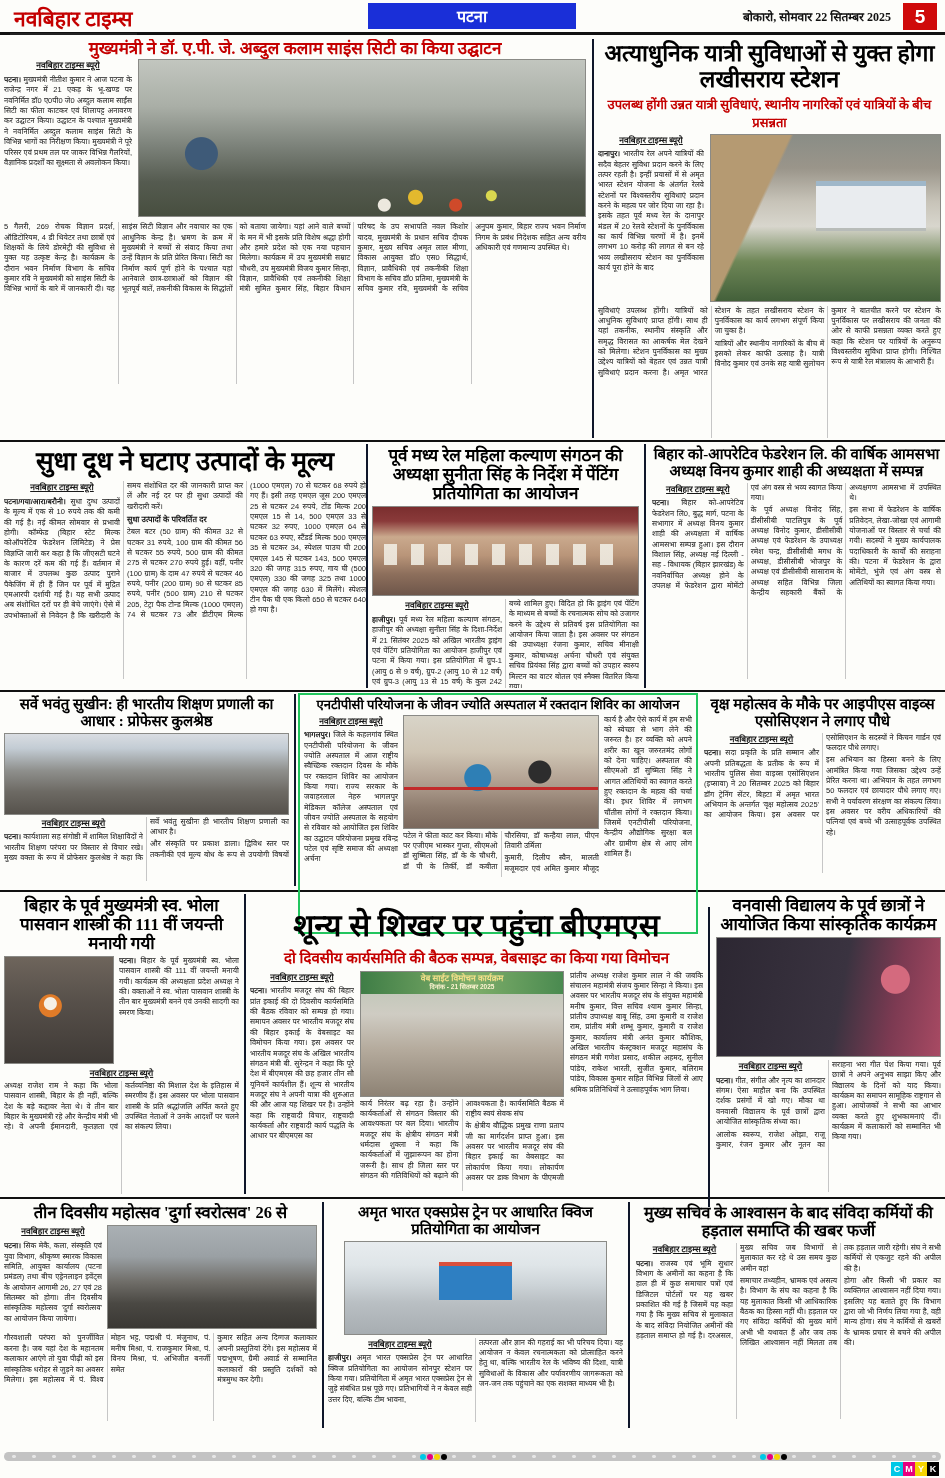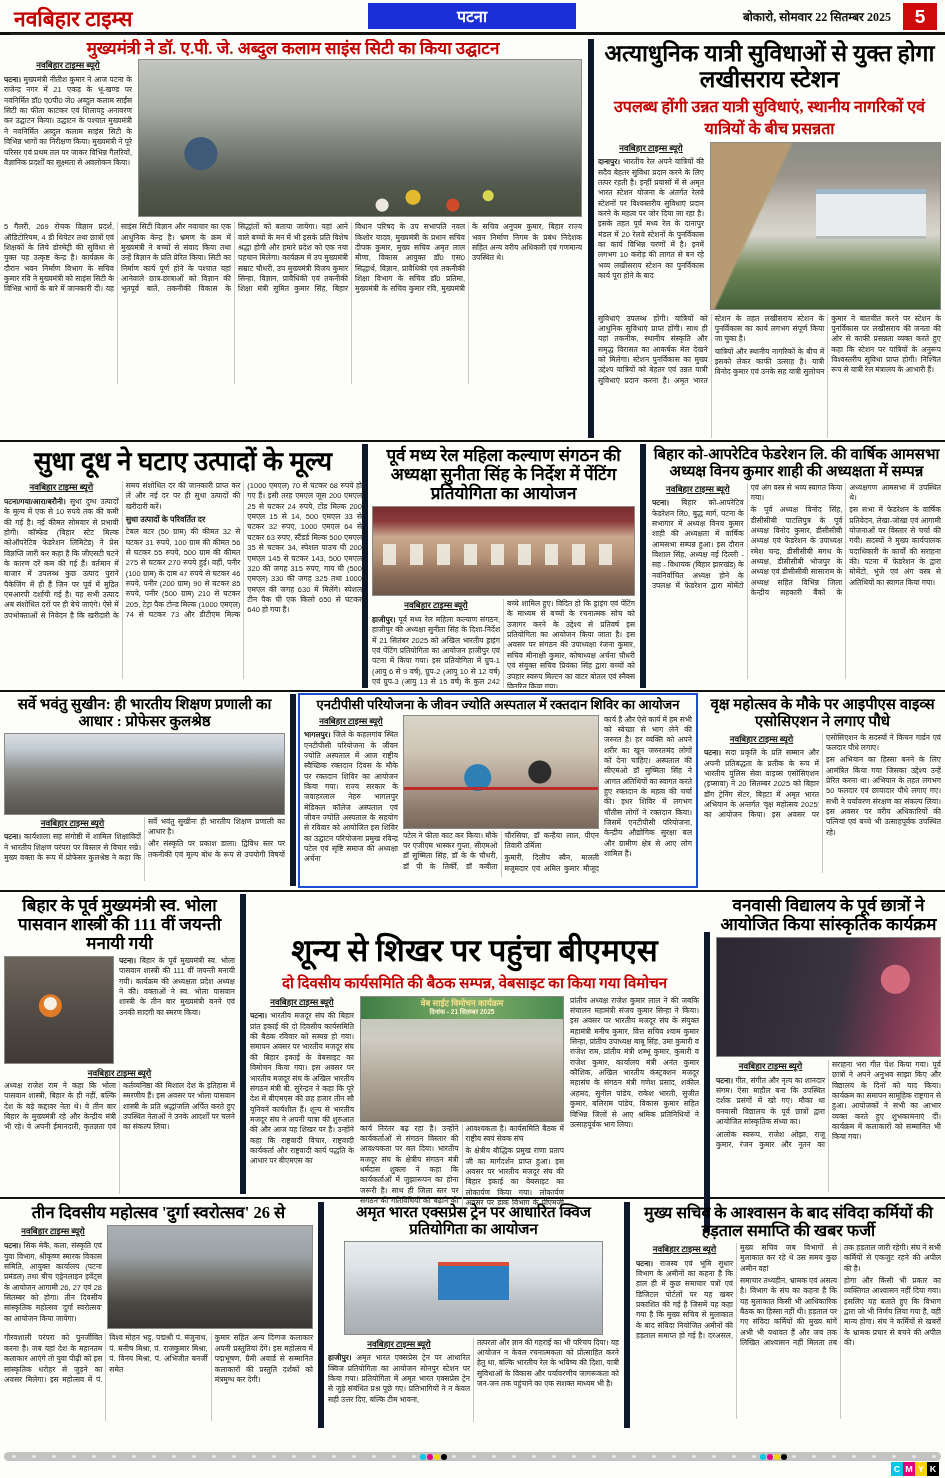--- a/index.html
+++ b/index.html
@@ -16,21 +16,21 @@
   .edition-box { position:absolute; left:368px; top:3px; width:208px; height:26px; background:#1a2fd8;
     color:#fff; font-size:16px; font-weight:800; display:flex; align-items:center; justify-content:center; }
   .mast-date { position:absolute; right:54px; top:8px; font-size:12px; font-weight:700; color:#111;
     font-family:"Liberation Serif", serif; }
   .page-num { position:absolute; right:8px; top:3px; width:34px; height:27px; background:#cf0a0a; color:#fff;
     font-size:19px; font-weight:800; display:flex; align-items:center; justify-content:center; }
   
   .hrule { position:absolute; left:0; width:945px; height:2px; background:#111; }
   
   .article { position:absolute; overflow:hidden; }
-  .bR { border-right:6px solid #0f172a; }
+  .bR { border-right:2px solid #0f172a; }
   .kicker { font-family:"Liberation Serif", serif; font-size:17px; line-height:1.2; font-weight:800;
     color:#c40000; text-align:center; }
   .hl { font-family:"Liberation Serif", serif; font-weight:800; color:#000; text-align:center; line-height:1.12; }
   .hl-xl { font-size:27px; margin:3px 0 4px; }
   .hl-big { font-size:23px; margin:2px 0 2px; }
   .hl-bms { font-size:31px; margin:2px 0 3px; }
   .hl-md { font-size:15px; margin:2px 0 3px; }
   .hl-sm { font-size:17px; margin:2px 0 3px; }
   .subhead-red { font-family:"Liberation Serif", serif; font-weight:800; color:#c40000; text-align:center; }
   .byline { font-weight:700; font-size:8.5px; text-align:center; text-decoration:underline;
@@ -122,21 +122,21 @@
       </div>
       <div class="photo ph-science" style="flex:1;"></div>
     </div>
     <div class="cols c5" style="height:162px; margin-top:5px;">
       <p>5 गैलरी, 269 रोचक विज्ञान प्रदर्श, ऑडिटोरियम, 4 डी थियेटर तथा छात्रों एवं शिक्षकों के लिये डोरमेट्री की सुविधा से युक्त यह उत्कृष्ट केन्द्र है। कार्यक्रम के दौरान भवन निर्माण विभाग के सचिव कुमार रवि ने मुख्यमंत्री को साइंस सिटी के विभिन्न भागों के बारे में जानकारी दी। यह साइंस सिटी विज्ञान और नवाचार का एक आधुनिक केन्द्र है। भ्रमण के क्रम में मुख्यमंत्री ने बच्चों से संवाद किया तथा उन्हें विज्ञान के प्रति प्रेरित किया। सिटी का निर्माण कार्य पूर्ण होने के पश्चात यहां आनेवाले छात्र-छात्राओं को विज्ञान की भूतपूर्व बातें, तकनीकी विकास के सिद्धांतों को बताया जायेगा। यहां आने वाले बच्चों के मन में भी इसके प्रति विशेष श्रद्धा होगी और हमारे प्रदेश को एक नया पहचान मिलेगा। कार्यक्रम में उप मुख्यमंत्री सम्राट चौधरी, उप मुख्यमंत्री विजय कुमार सिन्हा, विज्ञान, प्रावैधिकी एवं तकनीकी शिक्षा मंत्री सुमित कुमार सिंह, बिहार विधान परिषद के उप सभापति नवल किशोर यादव, मुख्यमंत्री के प्रधान सचिव दीपक कुमार, मुख्य सचिव अमृत लाल मीणा, विकास आयुक्त डॉ0 एस0 सिद्धार्थ, विज्ञान, प्रावैधिकी एवं तकनीकी शिक्षा विभाग के सचिव डॉ0 प्रतिमा, मुख्यमंत्री के सचिव कुमार रवि, मुख्यमंत्री के सचिव अनुपम कुमार, बिहार राज्य भवन निर्माण निगम के प्रबंध निदेशक सहित अन्य वरीय अधिकारी एवं गणमान्य उपस्थित थे।</p>
     </div>
   </section>
 
   <section class="article" style="left:598px; top:39px; width:343px; height:399px;">
     <h1 class="hl hl-big">अत्याधुनिक यात्री सुविधाओं से युक्त होगा लखीसराय स्टेशन</h1>
-    <div class="subhead-red" style="font-size:16px;">उपलब्ध होंगी उन्नत यात्री सुविधाएं, स्थानीय नागरिकों एवं यात्रियों के बीच प्रसन्नता</div>
+    <div class="subhead-red" style="font-size:13px;">उपलब्ध होंगी उन्नत यात्री सुविधाएं, स्थानीय नागरिकों एवं यात्रियों के बीच प्रसन्नता</div>
     <div class="row" style="height:168px; margin-top:3px;">
       <div class="colblock body" style="width:106px;">
         <div class="byline">नवबिहार टाइम्स ब्यूरो</div>
         <p><b class="dl">दानापुर।</b> <span>भारतीय रेल अपने यात्रियों की सदैव बेहतर सुविधा प्रदान करने के लिए तत्पर रहती है। इन्हीं प्रयासों में से अमृत भारत स्टेशन योजना के अंतर्गत रेलवे स्टेशनों पर विश्वस्तरीय सुविधाएं प्रदान करने के महत्व पर जोर दिया जा रहा है। इसके तहत पूर्व मध्य रेल के दानापुर मंडल में 20 रेलवे स्टेशनों के पुनर्विकास का कार्य विभिन्न चरणों में है। इनमें लगभग 10 करोड़ की लागत से बन रहे भव्य लखीसराय स्टेशन का पुनर्विकास कार्य पूरा होने के बाद</span></p>
       </div>
       <div class="photo ph-station" style="flex:1;"></div>
     </div>
     <div class="cols c3" style="height:142px; margin-top:4px;">
       <p>सुविधाएं उपलब्ध होंगी। यात्रियों को आधुनिक सुविधाएं प्राप्त होंगी। साथ ही यहां तकनीक, स्थानीय संस्कृति और समृद्ध विरासत का आकर्षक मेल देखने को मिलेगा। स्टेशन पुनर्विकास का मुख्य उद्देश्य यात्रियों को बेहतर एवं उन्नत यात्री सुविधाएं प्रदान करना है। अमृत भारत स्टेशन के तहत लखीसराय स्टेशन के पुनर्विकास का कार्य लगभग संपूर्ण किया जा चुका है।</p>
       <p>यात्रियों और स्थानीय नागरिकों के बीच में इसको लेकर काफी उत्साह है। यात्री विनोद कुमार एवं उनके सह यात्री सुलोचन कुमार ने बातचीत करने पर स्टेशन के पुनर्विकास पर लखीसराय की जनता की ओर से काफी प्रसन्नता व्यक्त करते हुए कहा कि स्टेशन पर यात्रियों के अनुरूप विश्वस्तरीय सुविधा प्राप्त होगी। निश्चित रूप से यात्री रेल मंत्रालय के आभारी हैं।</p>
@@ -175,21 +175,21 @@
   <section class="article bR" style="left:4px; top:694px; width:292px; height:192px; padding-right:5px;">
     <h1 class="hl hl-md">सर्वे भवंतु सुखीन: ही भारतीय शिक्षण प्रणाली का आधार : प्रोफेसर कुलश्रेष्ठ</h1>
     <div class="photo ph-education" style="height:82px;"></div>
     <div class="cols c2" style="height:64px; margin-top:2px;">
       <div class="byline">नवबिहार टाइम्स ब्यूरो</div>
       <p><b class="dl">पटना।</b> <span>कार्यशाला सह संगोष्ठी में शामिल शिक्षाविदों ने भारतीय शिक्षण परंपरा पर विस्तार से विचार रखे। मुख्य वक्ता के रूप में प्रोफेसर कुलश्रेष्ठ ने कहा कि सर्वे भवंतु सुखीनः ही भारतीय शिक्षण प्रणाली का आधार है।</span></p>
       <p>और संस्कृति पर प्रकाश डाला। द्विविध स्तर पर तकनीकी एवं मूल्य बोध के रूप से उपयोगी विषयों की चर्चा हुई। समारोह में शिक्षकगण, शोधार्थी एवं छात्र बड़ी संख्या में उपस्थित थे।</p>
     </div>
   </section>
 
-  <section class="article" style="left:298px; top:693px; width:400px; height:195px; border:2px solid #1d4ed8; padding:2px 4px;">
+  <section class="article" style="left:298px; top:693px; width:400px; height:241px; border:2px solid #22c55e; padding:2px 4px;">
     <h1 class="hl" style="font-size:13px; margin:1px 0 2px;">एनटीपीसी परियोजना के जीवन ज्योति अस्पताल में रक्तदान शिविर का आयोजन</h1>
     <div class="row" style="height:164px; gap:5px;">
       <div class="colblock body" style="width:94px;">
         <div class="byline">नवबिहार टाइम्स ब्यूरो</div>
         <p><b class="dl">भागलपुर।</b> <span>जिले के कहलगांव स्थित एनटीपीसी परियोजना के जीवन ज्योति अस्पताल में आज राष्ट्रीय स्वैच्छिक रक्तदान दिवस के मौके पर रक्तदान शिविर का आयोजन किया गया। राज्य सरकार के जवाहरलाल नेहरु भागलपुर मेडिकल कॉलेज अस्पताल एवं जीवन ज्योति अस्पताल के सहयोग से रविवार को आयोजित इस शिविर का उद्घाटन परियोजना प्रमुख रविन्द्र पटेल एवं सृष्टि समाज की अध्यक्षा अर्चना</span></p>
       </div>
       <div class="colblock" style="width:196px;">
         <div class="photo ph-ntpc" style="height:114px;"></div>
         <div class="cols c2" style="height:46px; margin-top:2px;">
           <p>पटेल ने फीता काट कर किया। मौके पर एजीएम भास्कर गुप्ता, सीएमओ डॉ सुष्मिता सिंह, डॉ के के चौधरी, डॉ पी के तिर्की, डॉ कबीता चौरसिया, डॉ कन्हैया लाल, पीएन तिवारी उर्मिला</p>
@@ -218,41 +218,41 @@
       <div class="colblock body" style="flex:1;">
         <p><b class="dl">पटना।</b> <span>बिहार के पूर्व मुख्यमंत्री स्व. भोला पासवान शास्त्री की 111 वीं जयन्ती मनायी गयी। कार्यक्रम की अध्यक्षता प्रदेश अध्यक्ष ने की। वक्ताओं ने स्व. भोला पासवान शास्त्री के तीन बार मुख्यमंत्री बनने एवं उनकी सादगी का स्मरण किया।</span></p>
       </div>
     </div>
     <div class="byline" style="margin-top:3px;">नवबिहार टाइम्स ब्यूरो</div>
     <div class="cols c2" style="height:126px;">
       <p>अध्यक्ष राजेश राम ने कहा कि भोला पासवान शास्त्री, बिहार के ही नहीं, बल्कि देश के बड़े कद्दावर नेता थे। वे तीन बार बिहार के मुख्यमंत्री रहे और केन्द्रीय मंत्री भी रहे। वे अपनी ईमानदारी, कृतज्ञता एवं कर्तव्यनिष्ठा की मिशाल देश के इतिहास में स्मरणीय हैं। इस अवसर पर भोला पासवान शास्त्री के प्रति श्रद्धांजलि अर्पित करते हुए उपस्थित नेताओं ने उनके आदर्शों पर चलने का संकल्प लिया।</p>
     </div>
   </section>
 
-  <section class="article bR" style="left:250px; top:932px; width:460px; height:300px; padding-right:5px;">
+  <section class="article bR" style="left:250px; top:907px; width:460px; height:300px; padding-right:5px;">
     <h1 class="hl hl-bms">शून्य से शिखर पर पहुंचा बीएमएस</h1>
     <div class="subhead-red" style="font-size:15px;">दो दिवसीय कार्यसमिति की बैठक सम्पन्न, वेबसाइट का किया गया विमोचन</div>
     <div class="row" style="height:222px; gap:6px; margin-top:4px;">
       <div class="colblock body" style="width:104px;">
         <div class="byline">नवबिहार टाइम्स ब्यूरो</div>
         <p><b class="dl">पटना।</b> <span>भारतीय मजदूर संघ की बिहार प्रांत इकाई की दो दिवसीय कार्यसमिति की बैठक रविवार को सम्पन्न हो गया। समापन अवसर पर भारतीय मजदूर संघ की बिहार इकाई के वेबसाइट का विमोचन किया गया। इस अवसर पर भारतीय मजदूर संघ के अखिल भारतीय संगठन मंत्री बी. सुरेन्द्रन ने कहा कि पूरे देश में बीएमएस की छह हजार तीन सौ यूनियनें कार्यशील हैं। शून्य से भारतीय मजदूर संघ ने अपनी यात्रा की शुरुआत की और आज यह शिखर पर है। उन्होंने कहा कि राष्ट्रवादी विचार, राष्ट्रवादी कार्यकर्ता और राष्ट्रवादी कार्य पद्धति के आधार पर बीएमएस का</span></p>
       </div>
       <div class="colblock" style="width:204px;">
         <div class="photo ph-bms" style="height:126px;">
           <div class="photo-banner">
             <div>वेब साईट विमोचन कार्यक्रम</div>
             <div style="font-size:6.5px; color:#fdf3d0;">दिनांक - 21 सितम्बर 2025</div>
           </div>
         </div>
         <div class="cols c2" style="height:92px; margin-top:2px;">
           <p>कार्य निरंतर बढ़ रहा है। उन्होंने कार्यकर्ताओं से संगठन विस्तार की आवश्यकता पर बल दिया। भारतीय मजदूर संघ के क्षेत्रीय संगठन मंत्री धर्मदास शुक्ला ने कहा कि कार्यकर्ताओं में जुझारूपन का होना जरूरी है। साथ ही जिला स्तर पर संगठन की गतिविधियों को बढ़ाने की आवश्यकता है। कार्यसमिति बैठक में राष्ट्रीय स्वयं सेवक संघ</p>
           <p>के क्षेत्रीय बौद्धिक प्रमुख राणा प्रताप जी का मार्गदर्शन प्राप्त हुआ। इस अवसर पर भारतीय मजदूर संघ की बिहार इकाई का वेबसाइट का लोकार्पण किया गया। लोकार्पण अवसर पर डाक विभाग के पीएमजी (उत्तरी) पवन कुमार, डीपीएस (मुख्यालय) पवन कुमार विशेष तौर पर उपस्थित हुए। प्रदेश कार्यसमिति बैठक की अध्यक्षता</p>
         </div>
       </div>
-      <div class="colblock body" style="flex:1;">
+      <div class="colblock body" style="flex:1;font-family:Liberation Serif, serif;">
         <p>प्रांतीय अध्यक्ष राजेश कुमार लाल ने की जबकि संचालन महामंत्री संजय कुमार सिन्हा ने किया। इस अवसर पर भारतीय मजदूर संघ के संयुक्त महामंत्री मनीष कुमार, वित्त सचिव श्याम कुमार सिन्हा, प्रांतीय उपाध्यक्ष बाबू सिंह, उमा कुमारी व राजेश राम, प्रांतीय मंत्री शम्भू कुमार, कुमारी व राजेश कुमार, कार्यालय मंत्री अनंत कुमार कौशिक, अखिल भारतीय कंस्ट्रक्शन मजदूर महासंघ के संगठन मंत्री गणेश प्रसाद, शकील अहमद, सुनील पांडेय, राकेश भारती, सुजीत कुमार, बलिराम पांडेय, विकास कुमार सहित विभिन्न जिलों से आए श्रमिक प्रतिनिधियों ने उत्साहपूर्वक भाग लिया।</p>
       </div>
     </div>
   </section>
 
   <section class="article" style="left:716px; top:894px; width:225px; height:300px;">
     <h1 class="hl hl-sm">वनवासी विद्यालय के पूर्व छात्रों ने आयोजित किया सांस्कृतिक कार्यक्रम</h1>
     <div class="photo ph-vanvasi" style="height:120px; margin-top:2px;"></div>
     <div class="cols c2" style="height:132px; margin-top:3px;">
       <div class="byline">नवबिहार टाइम्स ब्यूरो</div>

